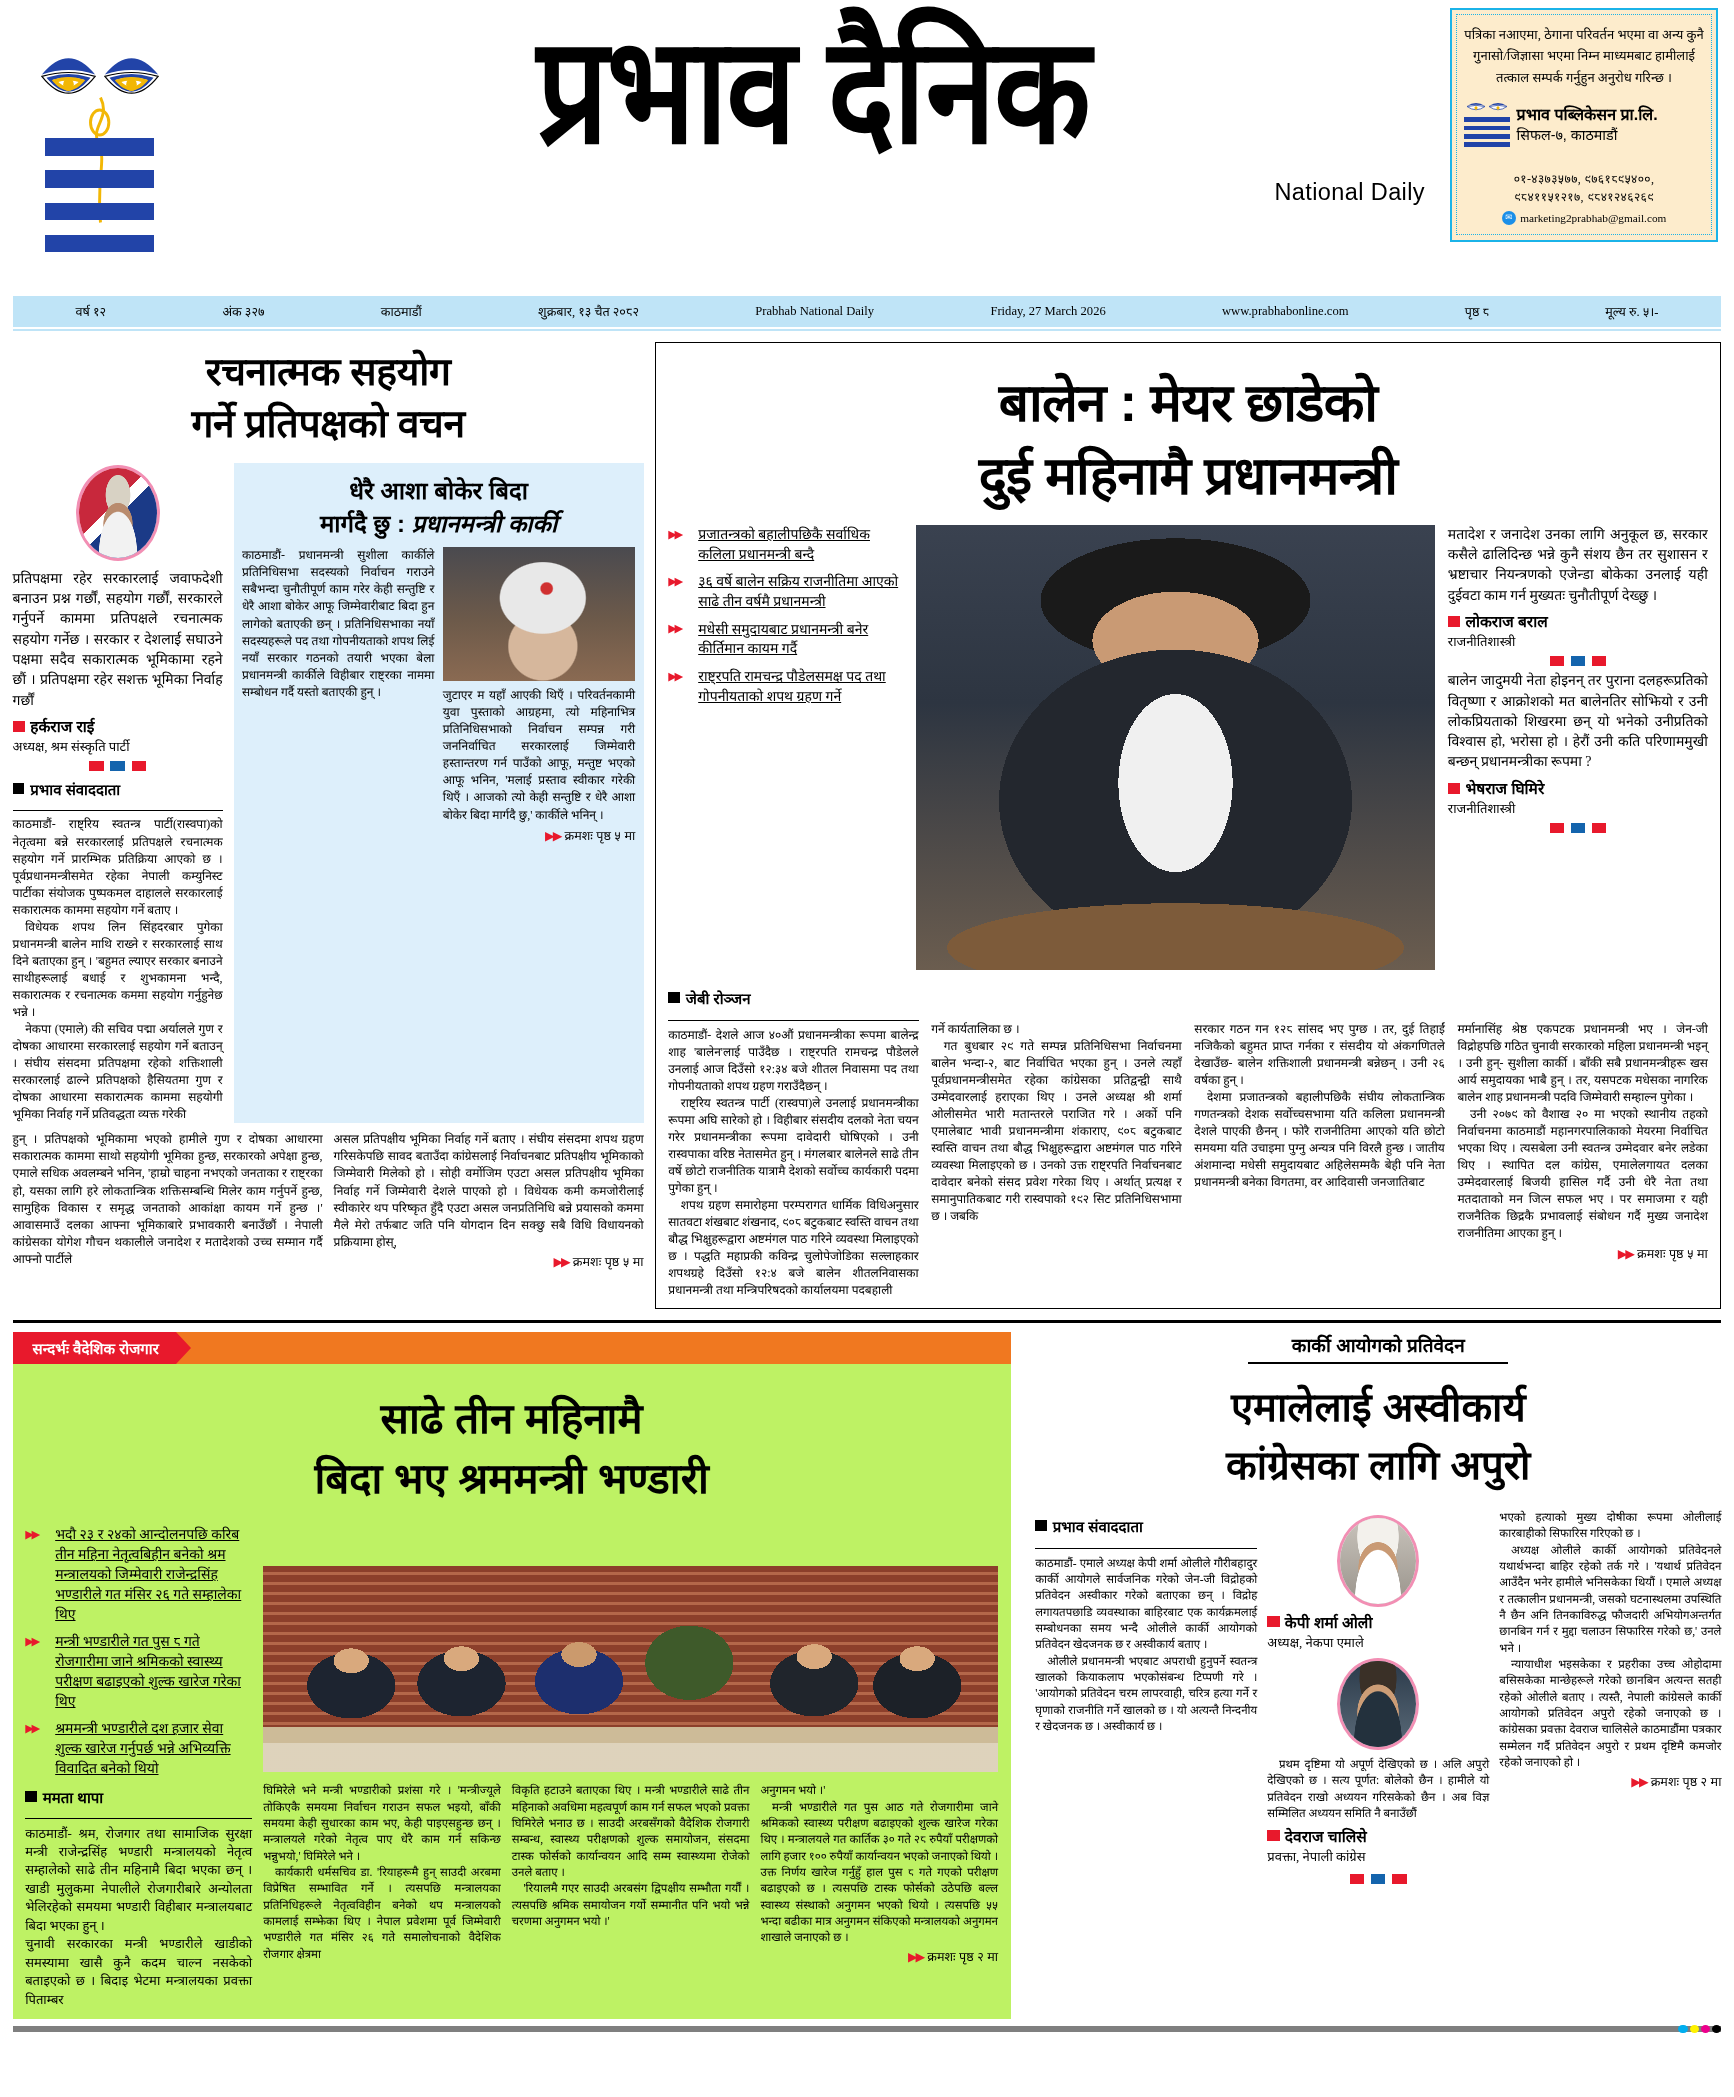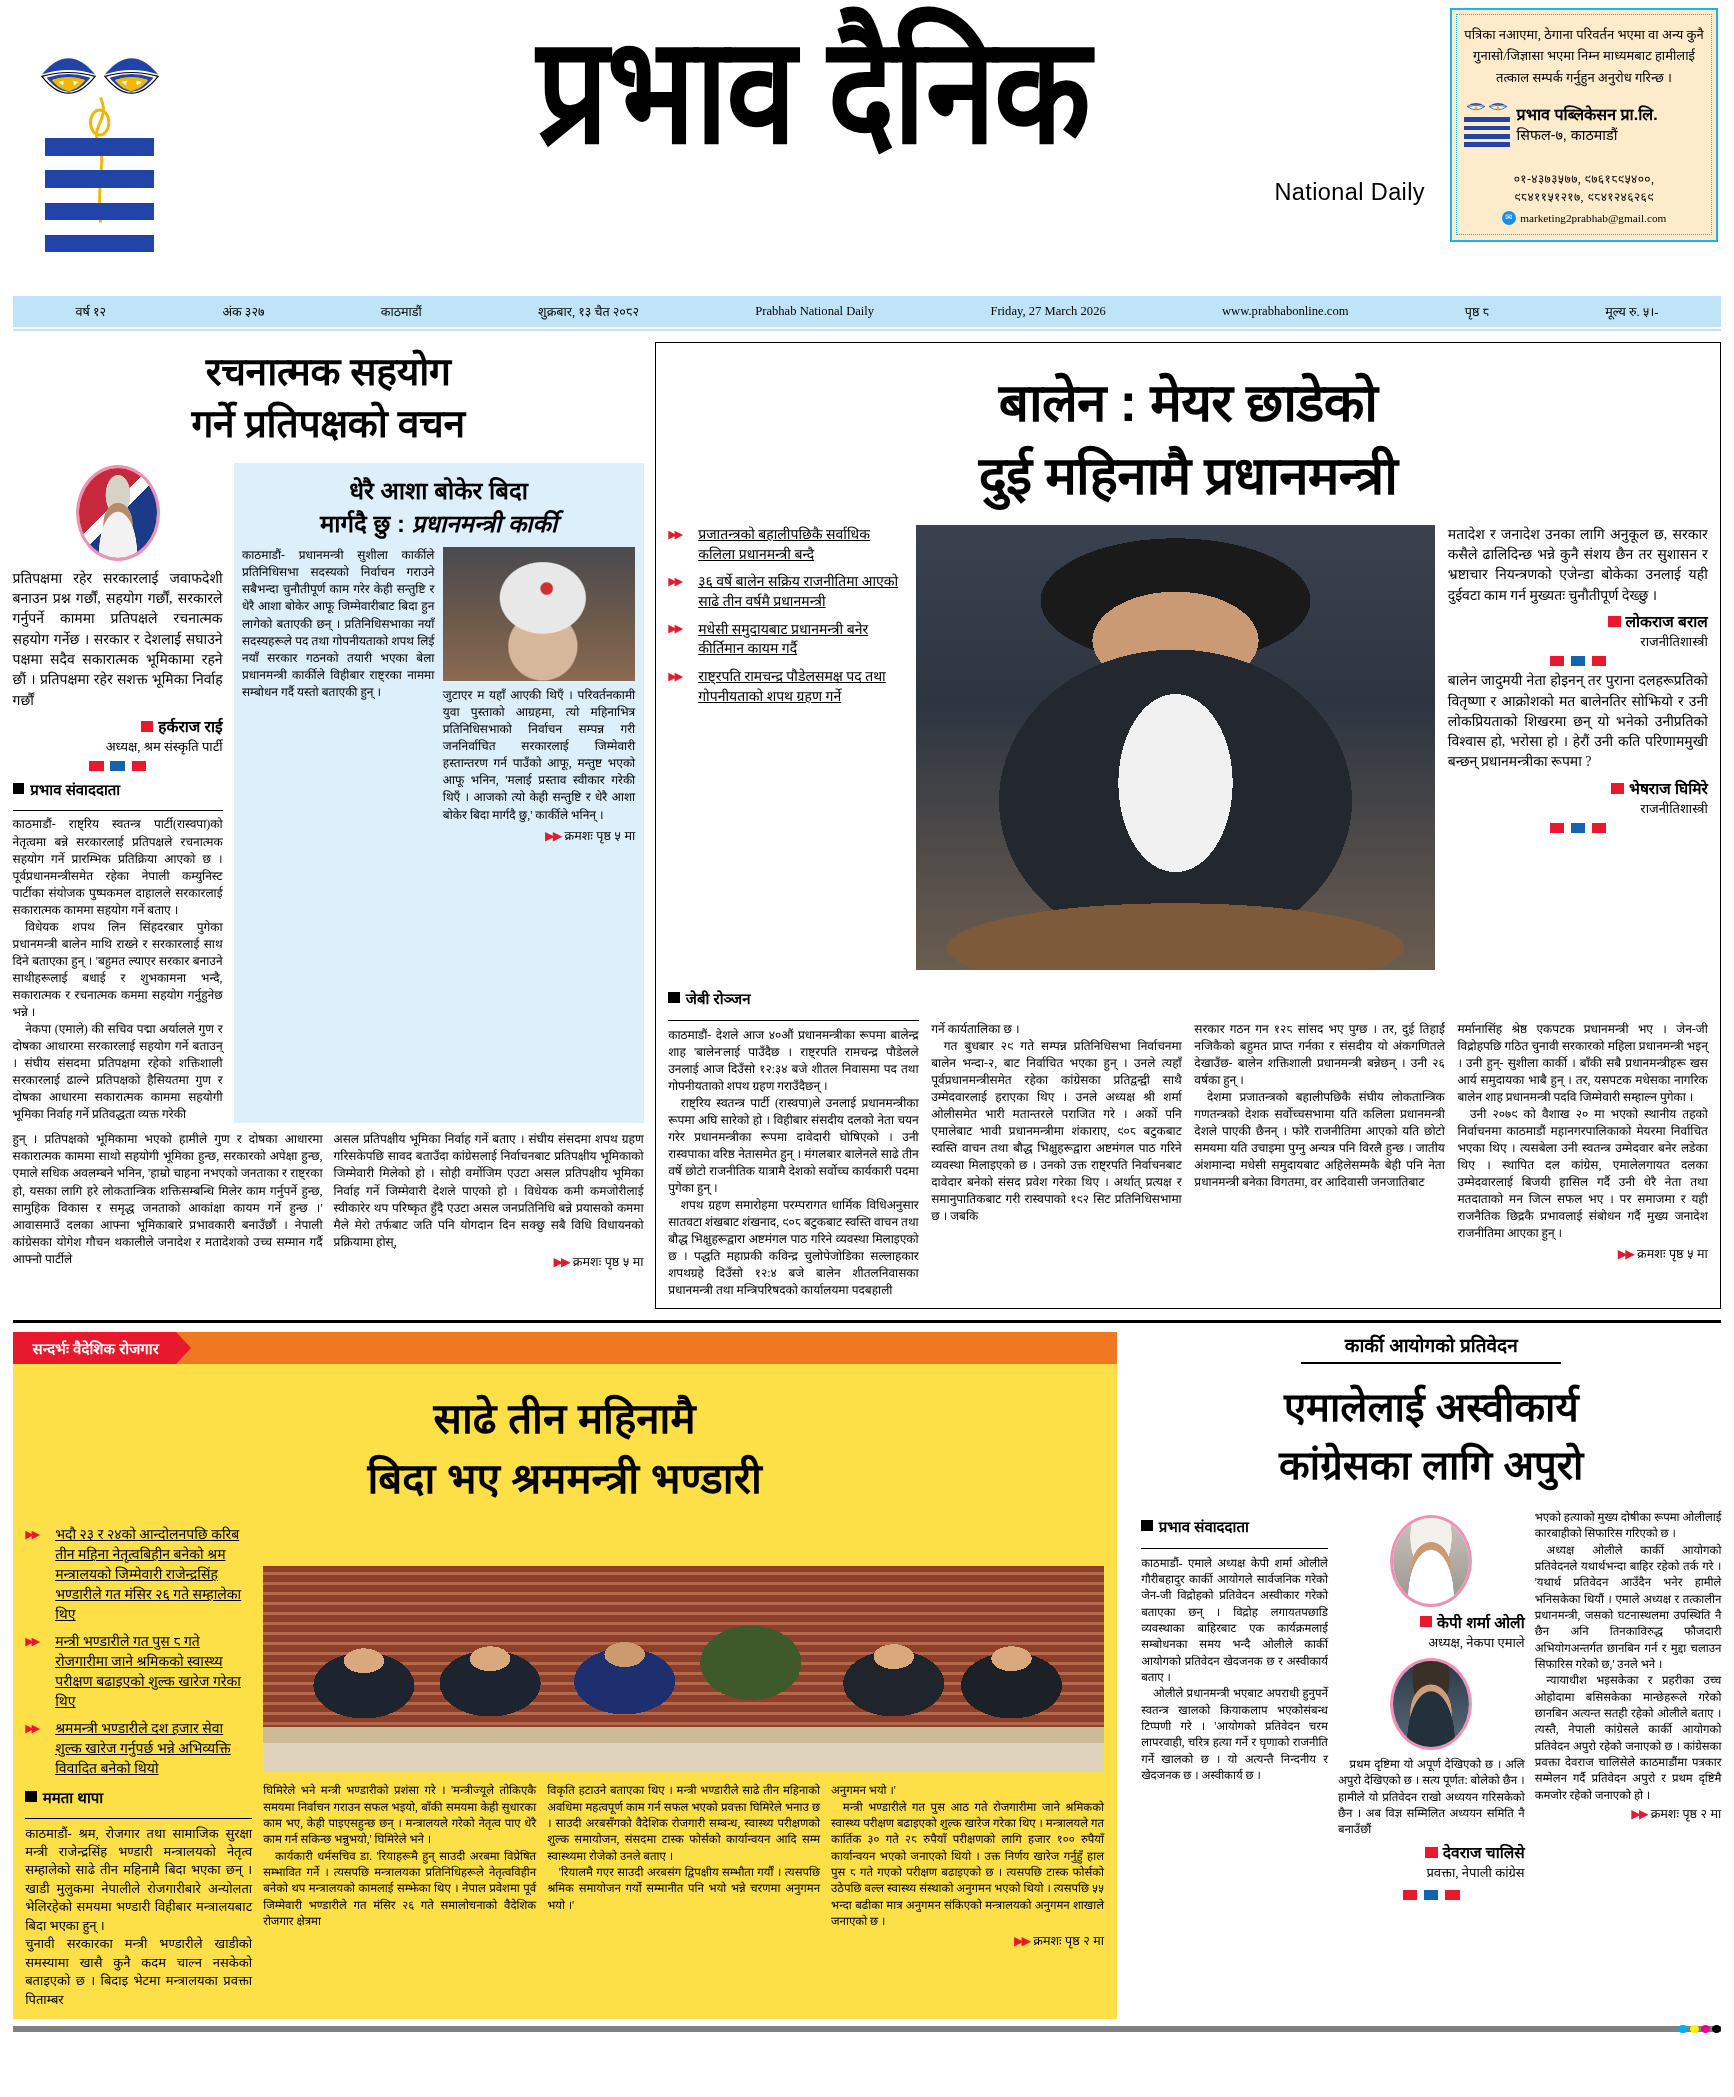--- a/index.html
+++ b/index.html
@@ -77,21 +77,21 @@
 
   .lead-cols { display:flex; gap:11px; }
   .lead-col-a { width:210px; flex:0 0 auto; }
   .lead-col-b { flex:1 1 auto; background:#ddeffb; padding:6.7px 8.4px 8.4px 8.4px; }
 
   .portrait-oval {
     width:84px; height:96px; border-radius:50%; border:3.8px solid #f28fb4;
     margin:2.5px auto 7.6px auto; overflow:hidden; position:relative;
   }
   .quote-text { font-size:14px; line-height:1.45; text-align:justify; }
-  .quote-attrib { text-align:right; margin-top:4.2px; }
+  .quote-attrib { text-align:left; margin-top:4.2px; }
   .qa-name { font-family:"Liberation Sans",sans-serif; font-weight:bold; font-size:15.5px; }
   .qa-name .sq { display:inline-block; width:12.6px; height:11px; background:#e8192c; margin-right:5px; vertical-align:0.4px; }
   .qa-role { font-size:13px; }
   .tri-marks { text-align:center; margin-top:5.9px; }
   .tri-marks i { display:inline-block; width:14.3px; height:10px; margin:0 3.4px; }
   .tri-marks i:nth-child(1),.tri-marks i:nth-child(3) { background:#e8192c; }
   .tri-marks i:nth-child(2) { background:#1464ad; }
 
   .byline-bar { border-bottom:1.3px solid #000; padding-bottom:11px; margin:6.7px 0 5.9px 0; }
   .byline-bar .bsq { display:inline-block; width:11.7px; height:11px; background:#000; margin-right:5.9px; vertical-align:0.4px;}
@@ -133,21 +133,21 @@
   .mb-col p { text-indent:12.6px; }
   .mb-col p.first { text-indent:0; }
   .contmark { text-align:right; font-family:"Liberation Sans",sans-serif; font-size:12.6px; margin-top:3.4px; }
   .contmark .arrow { color:#e8192c; letter-spacing:-2.1px; margin-right:4.2px; }
 
   
   .mid-rule { height:3.4px; background:#000; margin:11px 0 0 0; }
 
   
   .bottom-section { display:flex; margin-top:9.2px; gap:12.6px; }
-  .bot-left { width:1104px; flex:0 0 auto; background:#fde047; }
+  .bot-left { width:998px; flex:0 0 auto; background:#bef264; }
   .bot-right { flex:1 1 auto; padding-left:11px; border-left:1.7px solid #fff; }
 
   .tagbar { display:flex; height:32px; align-items:stretch; }
   .tagbar .tag-red {
     background:#e8192c; color:#fff; font-family:"Liberation Sans",sans-serif;
     font-weight:bold; font-size:15px; display:flex; align-items:center;
     padding:0 17px 0 20px; position:relative;
   }
   .tagbar .tag-red::after {
     content:""; position:absolute; right:-15px; top:0; width:0; height:0;

